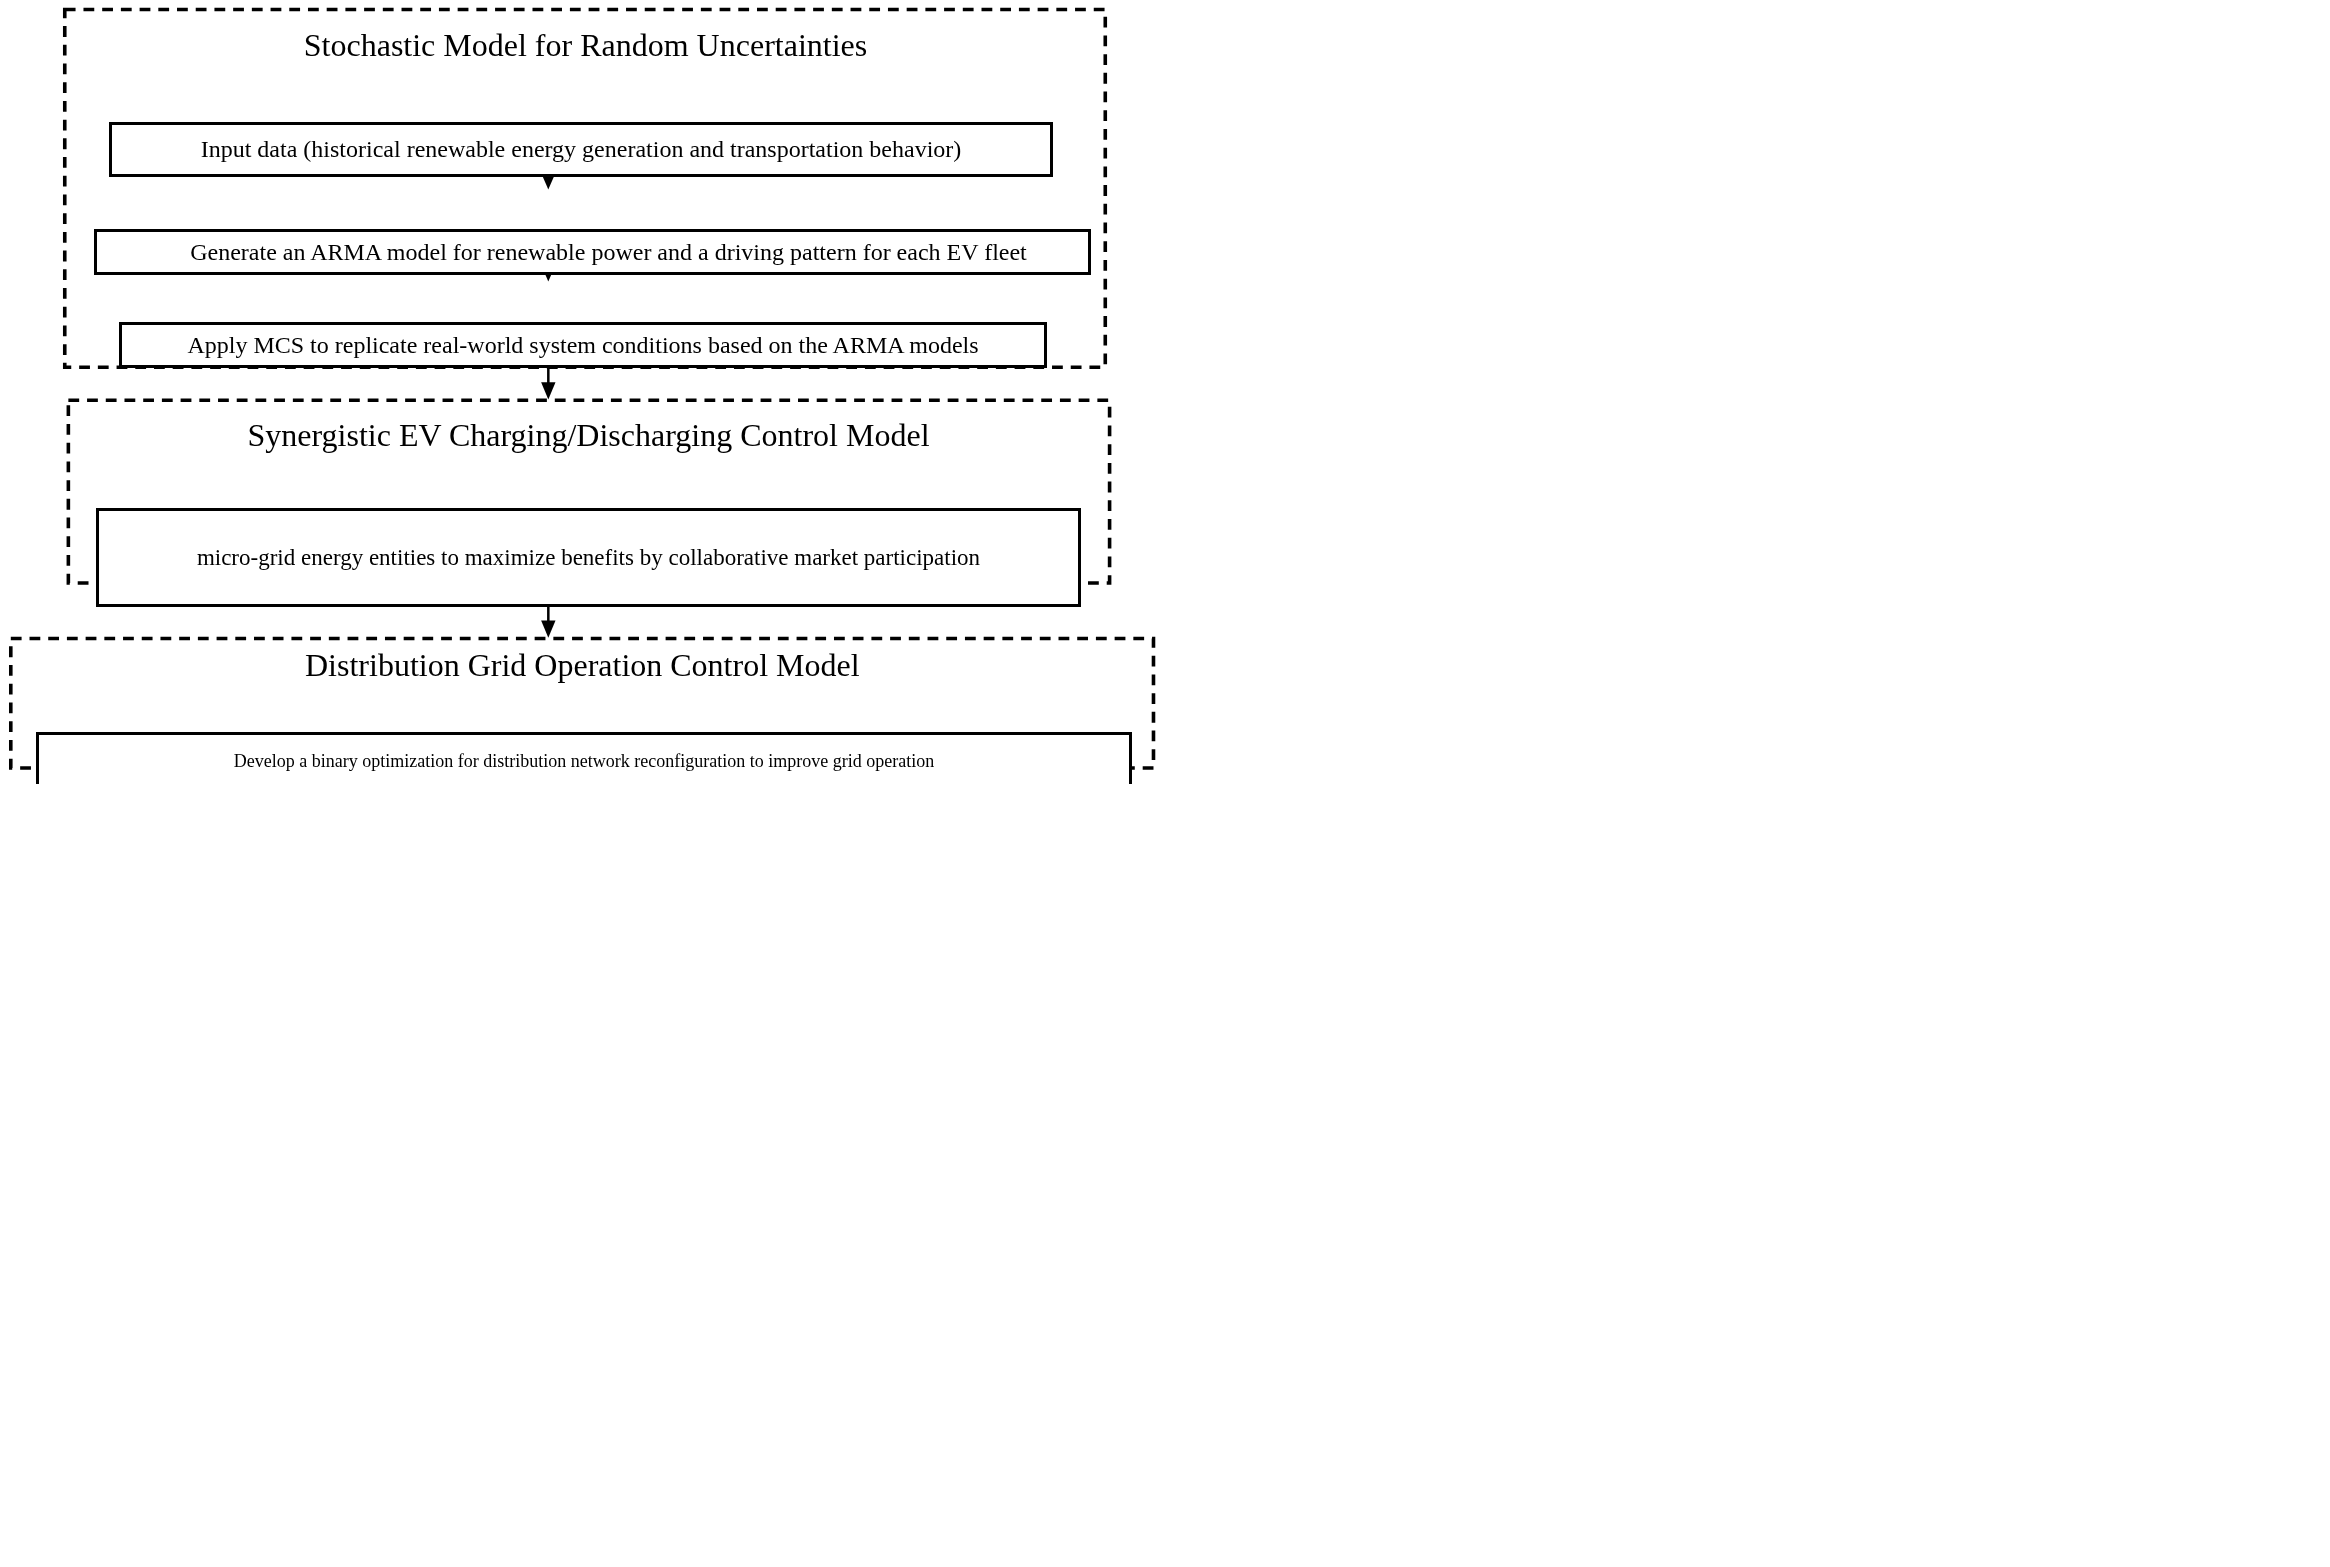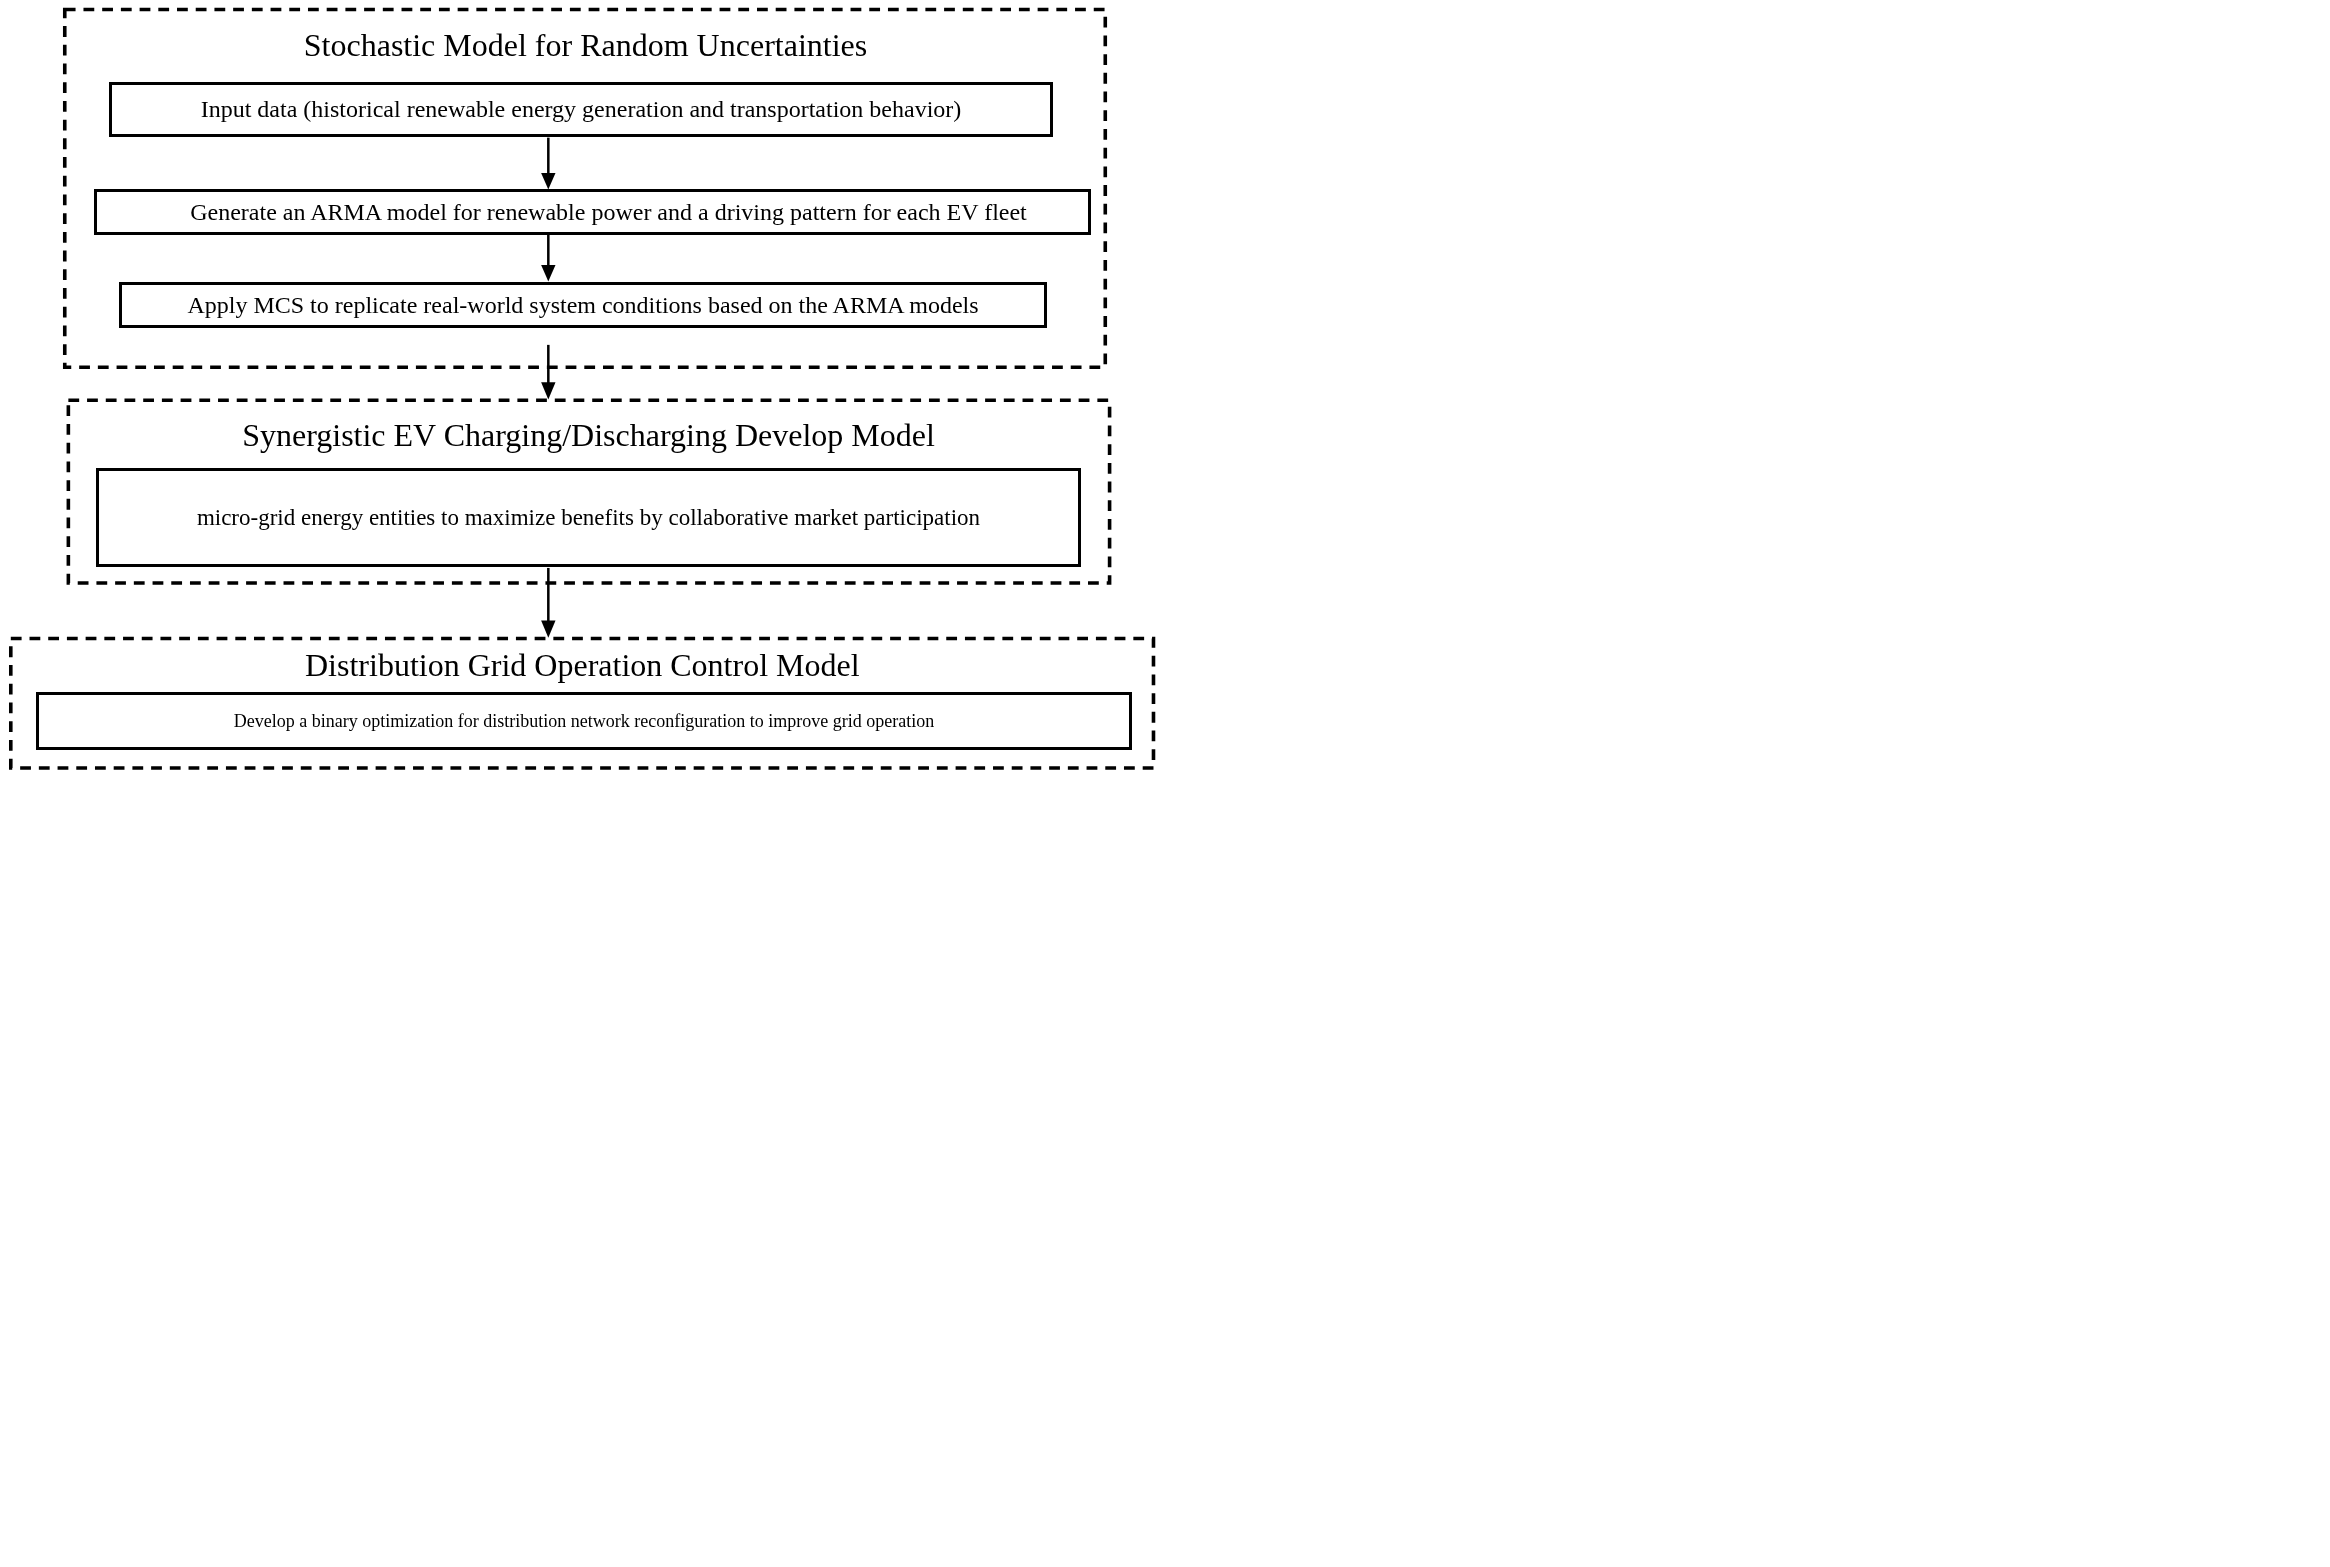--- a/index.html
+++ b/index.html
@@ -35,20 +35,21 @@
     border: 3.6px solid #000000;
     background: #ffffff;
     display: flex;
     flex-direction: column;
     align-items: center;
     justify-content: center;
     text-align: center;
     font-size: 24px;
     line-height: 29px;
     box-sizing: border-box;
+    margin-top: 40px;
   }
   .flow-box span {
     display: block;
     white-space: nowrap;
   }
   .flow-box.two-line span {
     line-height: 41px;
   }
   
   #title-1 { left: 65px;  width: 1041px; top: 32px;  }
@@ -97,21 +98,21 @@
   </div>
 
   <div id="box-1b" class="flow-box">
     <span>Generate an ARMA model for renewable power and a driving pattern for each EV fleet</span>
   </div>
 
   <div id="box-1c" class="flow-box">
     <span>Apply MCS to replicate real-world system conditions based on the ARMA models</span>
   </div>
 
-  <div id="title-2" class="section-title">Synergistic EV Charging/Discharging Develop Model</div>
+  <div id="title-2" class="section-title">Synergistic EV Charging/Discharging Control Model</div>
 
   <div id="box-2a" class="flow-box two-line">
     <span>micro-grid energy entities to maximize benefits by collaborative market participation</span>
   </div>
 
   <div id="title-3" class="section-title">Distribution Grid Operation Control Model</div>
 
   <div id="box-3a" class="flow-box">
     <span>Develop a binary optimization for distribution network reconfiguration to improve grid operation</span>
   </div>

